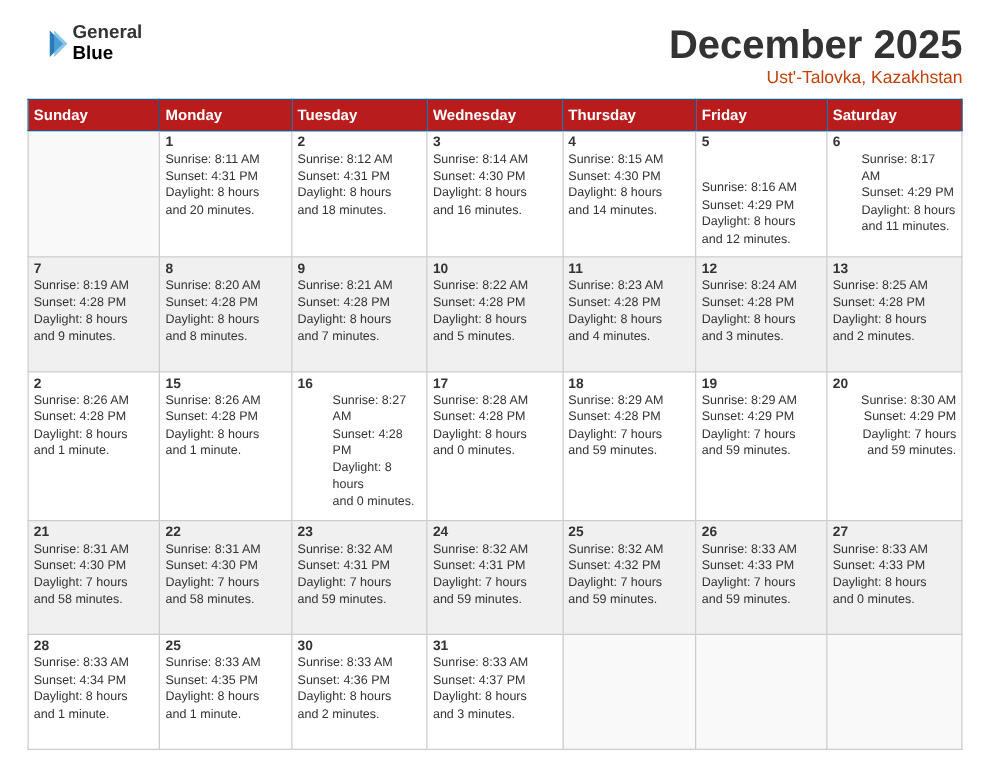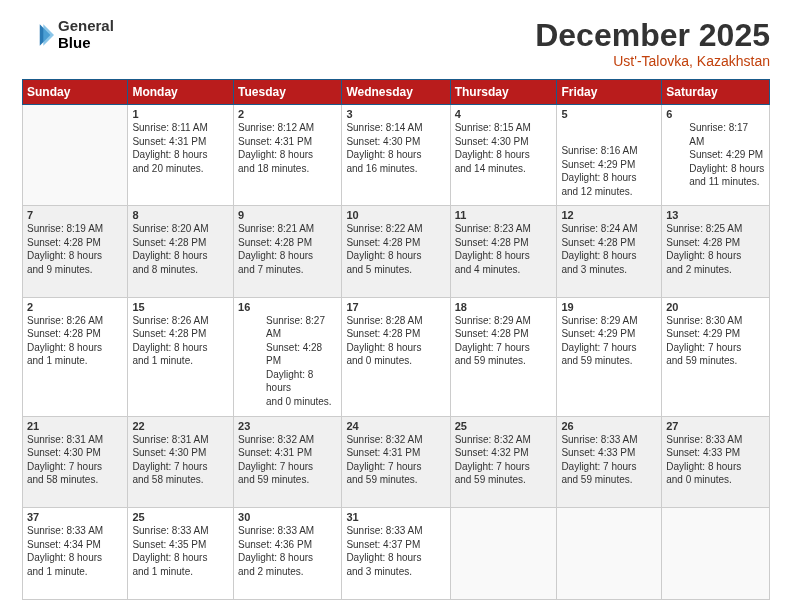--- a/index.html
+++ b/index.html
@@ -270,21 +270,21 @@
           </td>
           <td>
             <span class="day-number">19</span>
             <div class="day-info" style="white-space: pre-line;">Sunrise: 8:29 AM
 Sunset: 4:29 PM
 Daylight: 7 hours
 and 59 minutes.</div>
           </td>
           <td>
             <span class="day-number">20</span>
-            <div class="day-info" style="white-space: pre-line;">Sunrise: 8:30 AM
+            <div class="day-info" style="white-space: pre-line; text-align: right;">Sunrise: 8:30 AM
 Sunset: 4:29 PM
 Daylight: 7 hours
 and 59 minutes.</div>
           </td>
         </tr>
         <tr class="row-shaded">
           <td>
             <span class="day-number">21</span>
             <div class="day-info" style="white-space: pre-line;">Sunrise: 8:31 AM
 Sunset: 4:30 PM
@@ -329,21 +329,21 @@
           <td>
             <span class="day-number">27</span>
             <div class="day-info" style="white-space: pre-line;">Sunrise: 8:33 AM
 Sunset: 4:33 PM
 Daylight: 8 hours
 and 0 minutes.</div>
           </td>
         </tr>
         <tr>
           <td>
-            <span class="day-number">37</span>
+            <span class="day-number">28</span>
             <div class="day-info" style="white-space: pre-line;">Sunrise: 8:33 AM
 Sunset: 4:34 PM
 Daylight: 8 hours
 and 1 minute.</div>
           </td>
           <td>
             <span class="day-number">25</span>
             <div class="day-info" style="white-space: pre-line;">Sunrise: 8:33 AM
 Sunset: 4:35 PM
 Daylight: 8 hours

